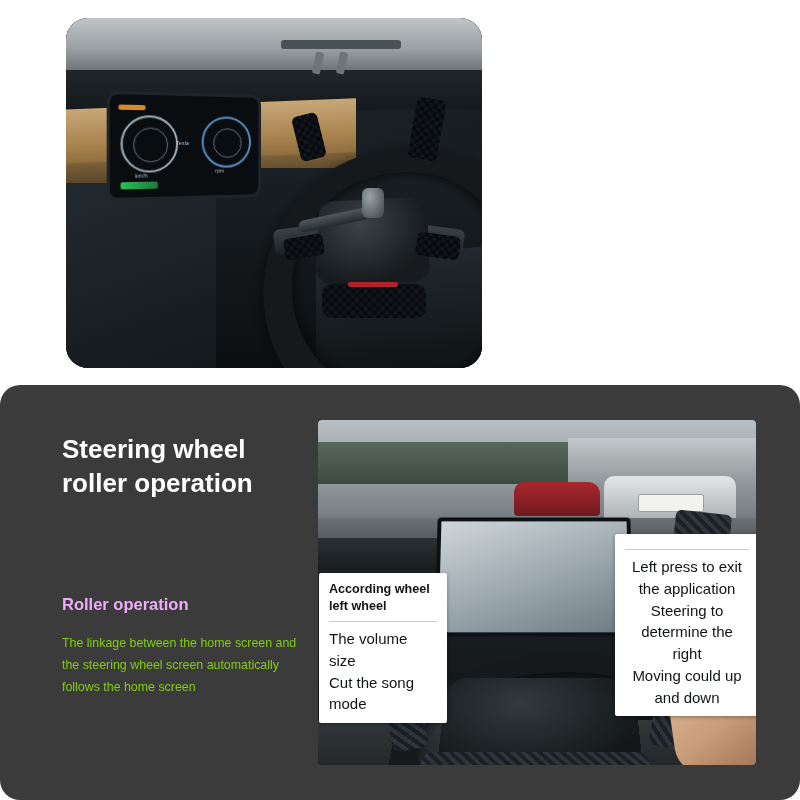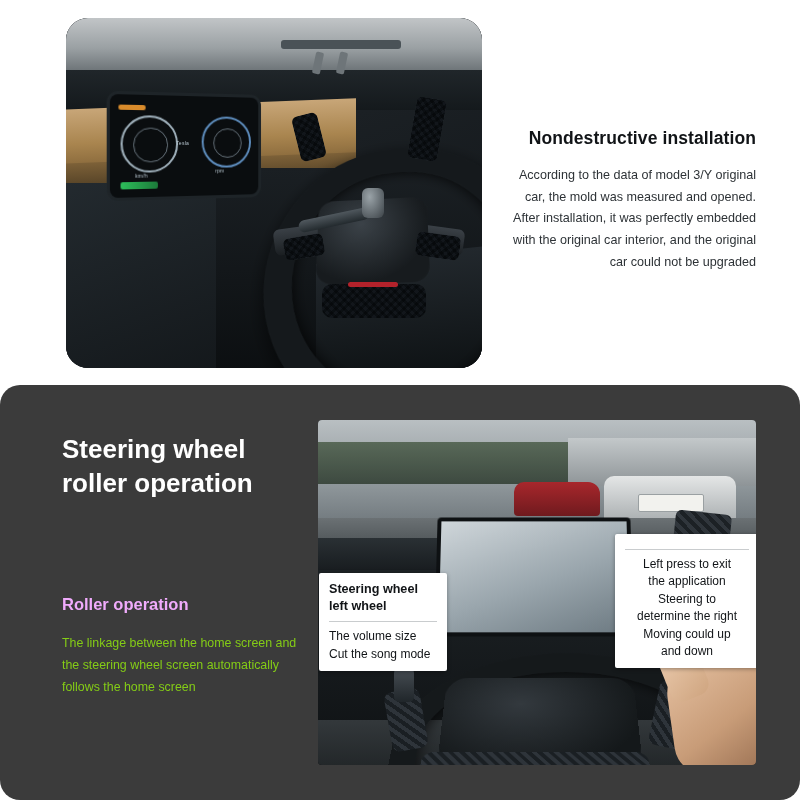--- a/index.html
+++ b/index.html
@@ -472,21 +472,21 @@
     font-weight: bold;
     line-height: 1.32;
     margin: 0;
   }
   .callout .c-rule {
     height: 1px;
     background: #c9ccce;
     margin: 7px 0 6px 0;
   }
   .callout .c-line {
-    font-size: 12px;
+    font-size: 15px;
     line-height: 1.45;
     margin: 0;
   }
   .callout.left-wheel {
     left: 1px;
     top: 153px;
     width: 108px;
   }
   .callout.right-wheel {
     left: 297px;
@@ -539,24 +539,20 @@
         <div class="t-carbon mid-l"></div>
         <div class="t-carbon mid-r"></div>
         <div class="t-carbon bot"></div>
         <div class="t-redstripe"></div>
       </div>
 
       <div class="t-stalk"></div>
       <div class="t-knob"></div>
     </div>
 
-    <div class="top-text">
-      <h2 class="top-title">Nondestructive installation</h2>
-      <p class="top-body">According to the data of model 3/Y original car, the mold was measured and opened. After installation, it was perfectly embedded with the original car interior, and the original car could not be upgraded</p>
-    </div>
   </div>
 
   <div class="bottom-panel">
 
     <div class="bottom-left">
       <h2 class="bl-title">Steering wheel roller operation</h2>
       <h3 class="bl-sub">Roller operation</h3>
       <p class="bl-body">The linkage between the home screen and the steering wheel screen automatically follows the home screen</p>
     </div>
 
@@ -580,21 +576,21 @@
         <div class="b-lcarbon"></div>
         <div class="b-rcarbon"></div>
         <div class="b-lroller"></div>
       </div>
 
       <div class="b-apillar"></div>
       <div class="b-hand"></div>
       <div class="b-finger"></div>
 
       <div class="callout left-wheel">
-        <p class="c-title">Steering wheel left wheel</p>
+        <p class="c-title">According wheel left wheel</p>
         <div class="c-rule"></div>
         <p class="c-line">The volume size</p>
         <p class="c-line">Cut the song mode</p>
       </div>
 
       <div class="callout right-wheel">
         <div class="c-rule"></div>
         <p class="c-line">Left press to exit</p>
         <p class="c-line">the application</p>
         <p class="c-line">Steering to</p>

